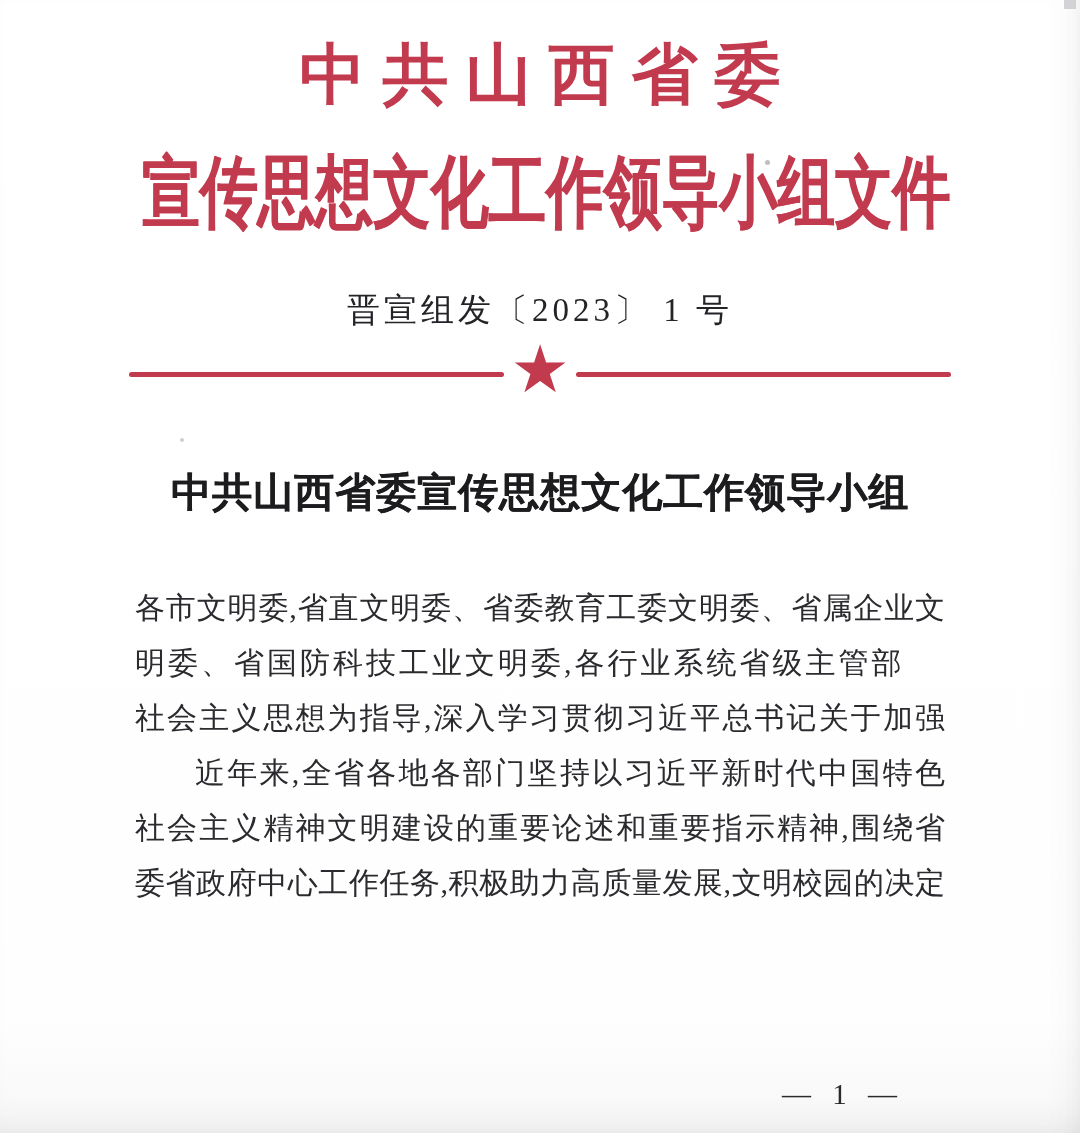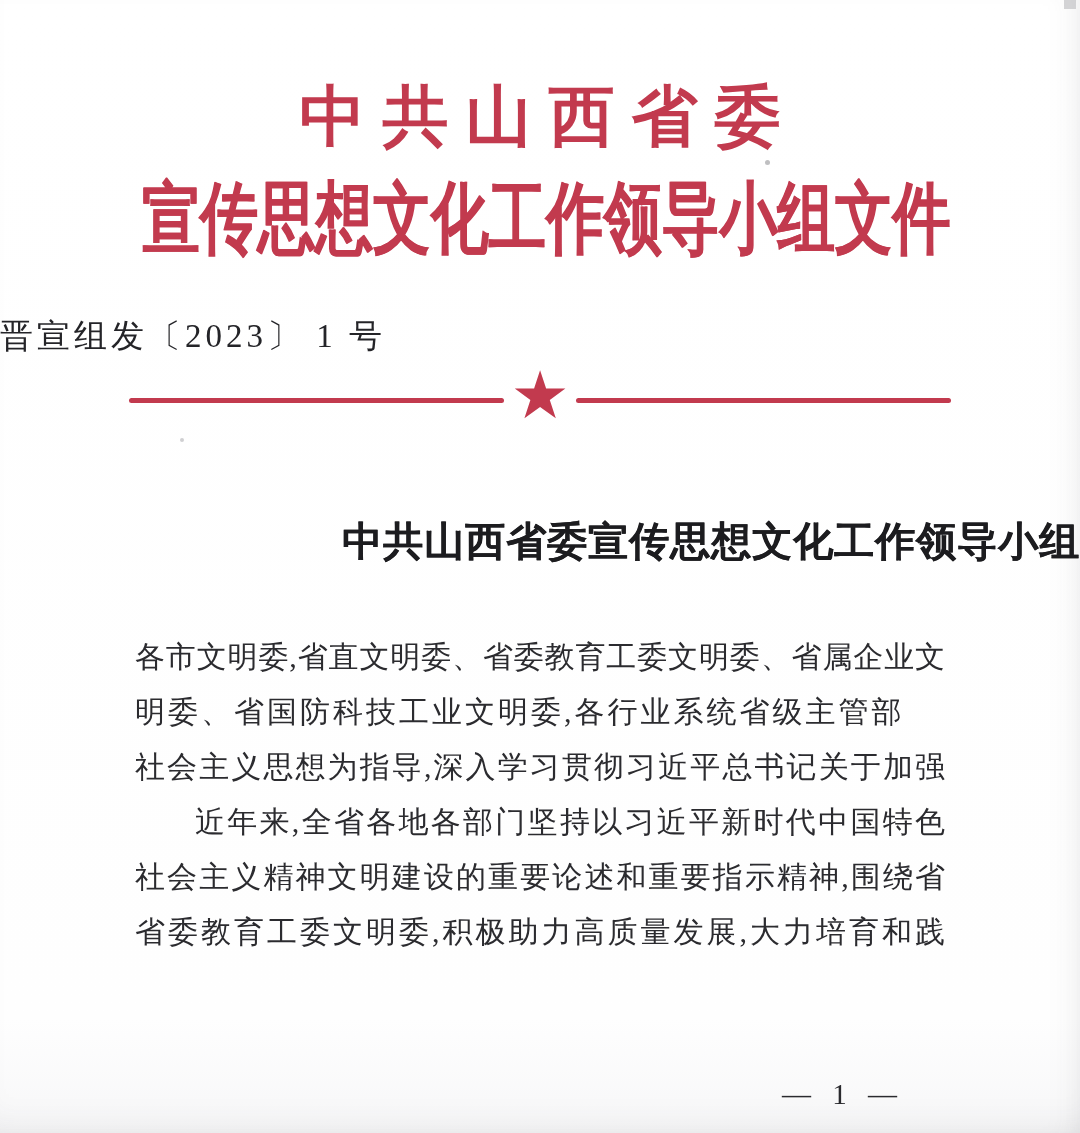--- a/index.html
+++ b/index.html
@@ -16,46 +16,47 @@
   }
   .page{
     position:relative;
     width:1080px;height:1133px;
     background:linear-gradient(180deg,#ffffff 0%,#fefefe 90%,#f7f7f8 100%);
     box-shadow:inset -26px 0 46px -44px rgba(70,70,75,.28),
                inset 0 -30px 50px -46px rgba(70,70,75,.22);
   }
   
   .issuer-1{
-    padding-top:84px;
+    padding-top:42px;
     text-align:center;
     color:var(--red);
     font-size:66px;
     font-weight:700;
     line-height:1;
     letter-spacing:17px;
     text-indent:17px; 
   }
   .issuer-2{
-    margin-top:30px;
+    margin-top:46px;
     text-align:center;
     line-height:1;
   }
   .issuer-2 .stretch{
     display:inline-block;
     font-size:78px;
     font-weight:900;
     color:var(--red);
     white-space:nowrap;
     transform:scaleX(0.74);
     transform-origin:50% 50%;
     text-shadow:1px 0 0 var(--red); 
   }
   .doc-number{
     margin-top:56px;
+    text-align:center;
     font-size:33px;
     color:#242428;
     letter-spacing:4px;
   }
   
   .rule-row{
     width:822px;
     height:58px;
     margin:12px auto 0;
     display:flex;
@@ -70,22 +71,22 @@
   .rule-star{
     color:var(--red);
     font-size:66px;
     line-height:58px;
     margin:0 6px;
     padding-bottom:8px;
     font-family:"DejaVu Sans","Liberation Sans",sans-serif;
   }
   
   .doc-title{
-    margin-top:83px;
-    text-align:right;
+    margin-top:60px;
+    text-align:center;
     color:var(--ink);
     font-weight:700;
     font-size:40px;
     line-height:59px;
     letter-spacing:1px;
     text-shadow:.6px 0 0 var(--ink);
   }
   
   .body-block{
     width:810px;
@@ -155,21 +156,21 @@
   <div class="doc-title">
     <div>中共山西省委宣传思想文化工作领导小组</div>
   </div>
 
   <div class="body-block">
     <div class="body-line">各市文明委,省直文明委、省委教育工委文明委、省属企业文</div>
     <div class="body-line loose">明委、省国防科技工业文明委,各行业系统省级主管部门:</div>
     <div class="body-line">社会主义思想为指导,深入学习贯彻习近平总书记关于加强</div>
     <div class="body-line first">近年来,全省各地各部门坚持以习近平新时代中国特色</div>
     <div class="body-line">社会主义精神文明建设的重要论述和重要指示精神,围绕省</div>
-    <div class="body-line">省委教育工委文明委,积极助力高质量发展,大力培育和践</div>
+    <div class="body-line">委省政府中心工作任务,积极助力高质量发展,文明校园的决定</div>
   </div>
 
   <div class="page-number">— 1 —</div>
 
   <div class="speck speck-a"></div>
   <div class="speck speck-b"></div>
   <div class="corner-mark"></div>
 
 </div>
 

